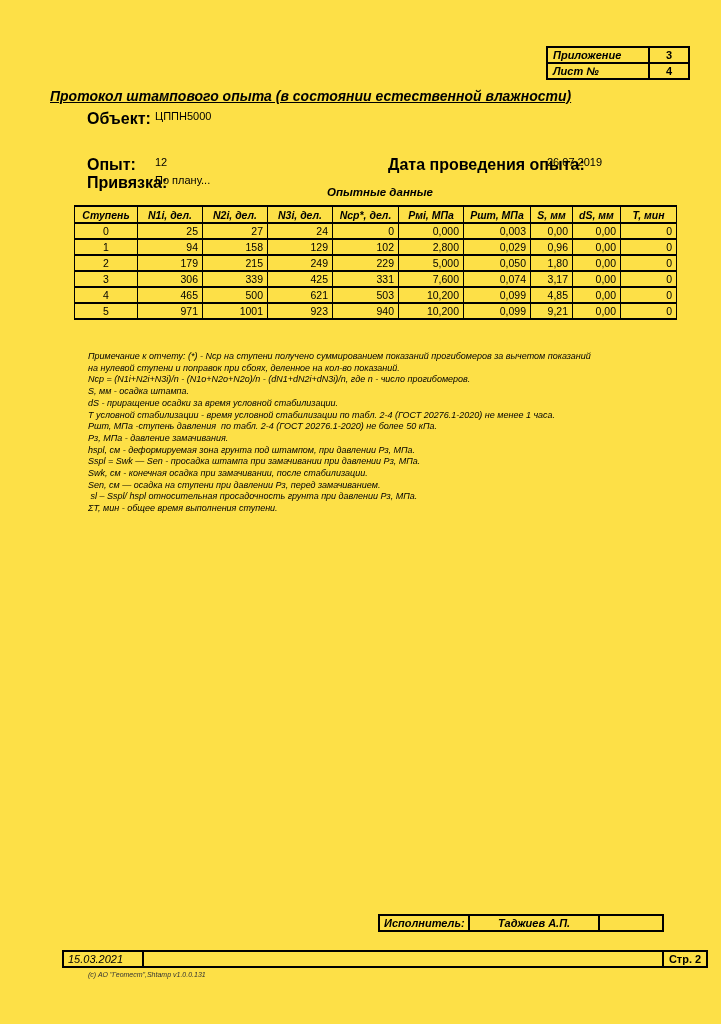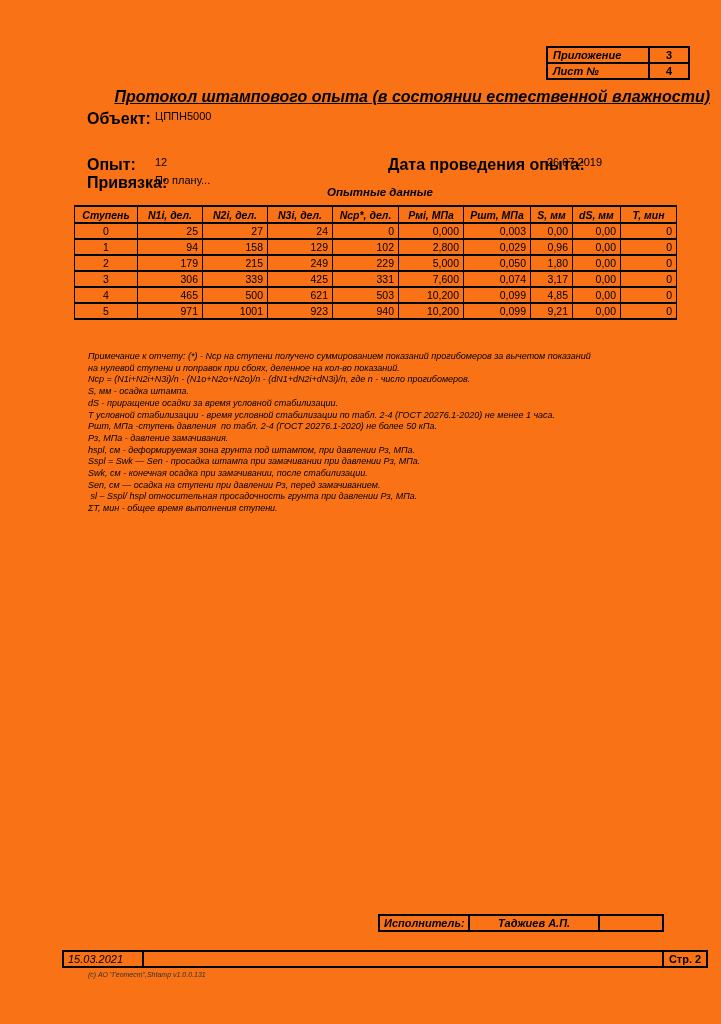--- a/index.html
+++ b/index.html
@@ -1,39 +1,39 @@
 <!DOCTYPE html>
 <html><head>
 <meta charset="utf-8">
 <style>
   * { margin: 0; padding: 0; box-sizing: border-box; }
   html, body { background: #e8e8e8; }
   .page {
     position: relative;
     width: 721px;
     height: 1024px;
-    background: #f97316;
+    background: #fde047;
     font-family: "Liberation Sans", sans-serif;
     color: #000;
     margin: 0 auto;
     overflow: hidden;
   }
   .abs { position: absolute; }
   .lbl { font-weight: bold; font-size: 16px; text-align: right; }
   .val { font-size: 11px; }
 
   
   .appendix { position: absolute; left: 546px; top: 46px; border-collapse: collapse; }
   .appendix td { border: 2px solid #000; height: 14px; font-size: 11px; vertical-align: middle; }
   .app-label { width: 102px; font-weight: bold; font-style: italic; padding: 1px 2px 1px 5px; }
   .app-value { width: 40px; font-weight: bold; text-align: center; padding: 1px 2px; }
 
   .title {
     position: absolute; left: 50px; top: 88px; width: 660px;
-    text-align: right; font-size: 16px; font-weight: bold; font-style: italic;
+    text-align: left; font-size: 14px; font-weight: bold; font-style: italic;
     text-decoration: underline;
   }
   .table-title {
     position: absolute; left: 50px; top: 186px; width: 660px;
     text-align: center; font-size: 11.5px; font-weight: bold; font-style: italic;
   }
 
   
   .main-table { position: absolute; left: 74px; top: 205px; border-collapse: collapse; table-layout: fixed; }
   .main-table th, .main-table td { border-style: solid; border-color: #000; border-width: 2px 1px; overflow: hidden; }

